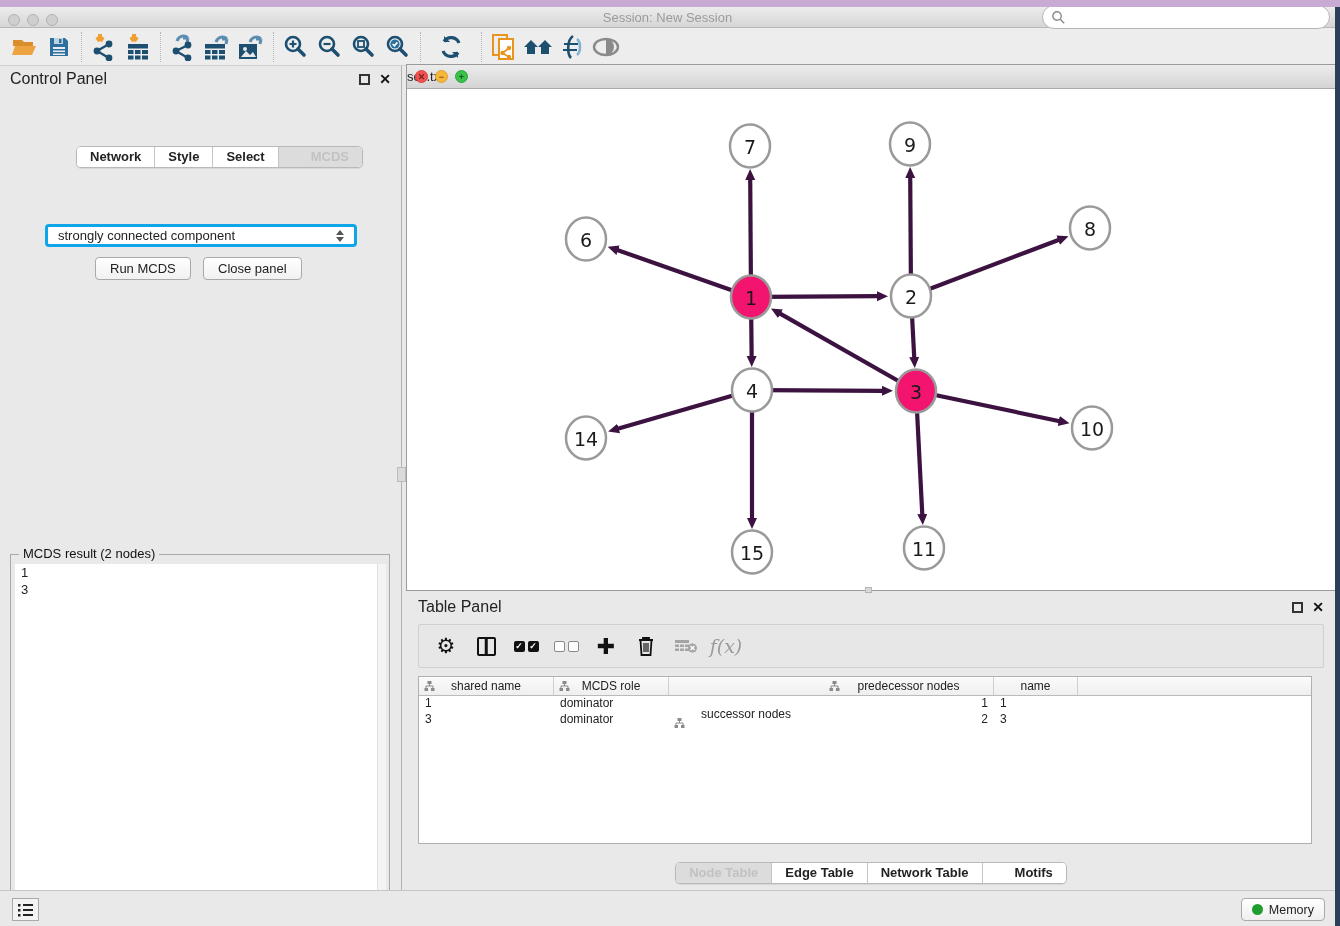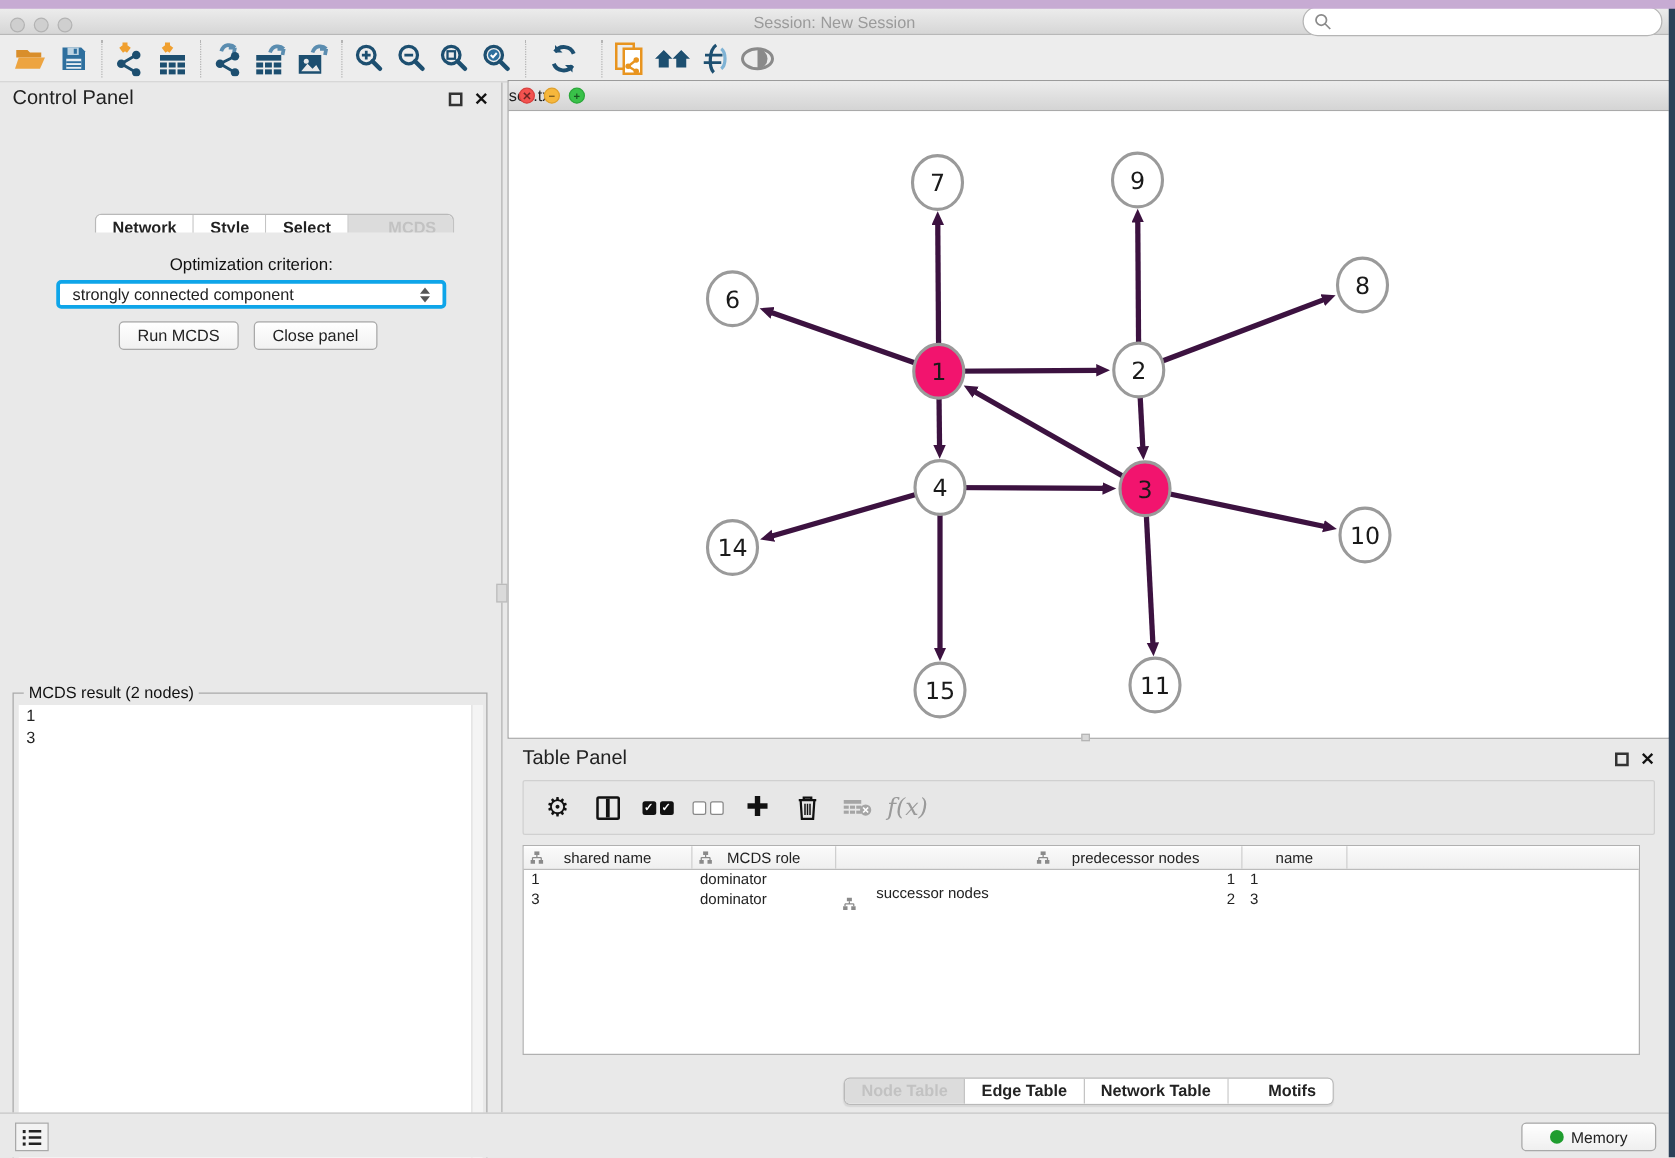--- a/index.html
+++ b/index.html
@@ -33,21 +33,21 @@
   .panel-head { height:26px; display:flex; align-items:center; padding:0 10px; }
   .panel-head .ph-title { flex:1; font-size:16px; color:#222;}
   .ph-float { width:11px; height:11px; border:2px solid #333; margin-right:9px;}
   .ph-close { font-size:14px; font-weight:bold; color:#111; line-height:11px;}
   .segtabs { display:flex; border:1px solid #b9b9b9; border-radius:5px; overflow:hidden;
     background:#fff; box-shadow:0 1px 1px rgba(0,0,0,.08);}
   .segtab { padding:2px 13px; font-weight:bold; font-size:13px; background:#fff;
     border-right:1px solid #c4c4c4; line-height:16px;}
   .segtab:last-child { border-right:none;padding-left:32px; }
   .segtab.disabled-active { background:#dcdcdc; color:#c2c2c2; }
-  #cp-tabs { left:76px; top:105px; }
+  #cp-tabs { left:76px; top:80px; }
   #cp-body { left:6px; top:120px; width:390px; height:758px; background:#e9e9e9; }
   #opt-label { left:0; top:18px; width:390px; text-align:center; font-size:13.5px; color:#111;}
   #criterion-select { left:39px; top:38px; width:312px; height:23px; background:#fff;
     border:3px solid #0ea5e9; border-radius:4px; display:flex; align-items:center; padding:0 10px; font-size:13px;}
   .stepper { margin-left:auto; display:flex; flex-direction:column; gap:2px;}
   .stepper .up { width:0;height:0;border-left:4px solid transparent;border-right:4px solid transparent;border-bottom:5px solid #555;}
   .stepper .dn { width:0;height:0;border-left:4px solid transparent;border-right:4px solid transparent;border-top:5px solid #555;}
   .btn { background:linear-gradient(#ffffff,#f1f1f1); border:1px solid #a9a9a9; border-radius:4px;
     height:23px; padding:0 14px; font-size:13px; display:inline-flex; align-items:center; justify-content:center;}
   #run-btn { left:89px; top:71px; }
@@ -97,21 +97,21 @@
   .td { padding:0 6px; overflow:hidden; white-space:nowrap;}
   .td.r { text-align:right; }
   .c0{width:135px;} .c1{width:115px;} .c2{width:155px;margin-top:37px;} .c3{width:170px;} .c4{width:84px;} .cf{flex:1; border-right:none;}
   #tp-tabs { position:absolute; left:0; width:930px; bottom:6px; display:flex; justify-content:center;}
 
   
   #statusbar { left:0; top:890px; width:1335px; height:36px; background:#e9e9e9; border-top:1px solid #c6c6c6;}
   #list-btn { position:absolute; left:12px; top:7px; width:27px; height:23px; background:#f3f3f3;
     border:1px solid #a9a9a9; display:flex; align-items:center; justify-content:center;}
   #memory-btn { position:absolute; right:10px; top:7px; height:23px; background:linear-gradient(#fff,#efefef);
-    border:1px solid #a9a9a9; border-radius:4px; display:flex; align-items:center; padding:0 22px; gap:6px; font-size:12.5px;}
+    border:1px solid #a9a9a9; border-radius:4px; display:flex; align-items:center; padding:0 10px; gap:6px; font-size:12.5px;}
   #memory-dot { width:11px; height:11px; border-radius:50%; background:#1f9d2f;}
 
   svg { display:block; }
   .ico { display:block; }
 </style>
 </head>
 <body>
 
 <div id="desktop-top" class="abs"></div>
 <div id="desktop-right" class="abs"></div>
@@ -280,21 +280,20 @@
     <span class="ph-float"></span>
     <span class="ph-close">✕</span>
   </div>
   <div class="segtabs abs" id="cp-tabs">
     <div class="segtab">Network</div>
     <div class="segtab">Style</div>
     <div class="segtab">Select</div>
     <div class="segtab disabled-active">MCDS</div>
   </div>
   <div id="cp-body" class="abs">
-    <div id="opt-label" class="abs">Optimization criterion:</div>
     <div id="criterion-select" class="abs">
       <span>strongly connected component</span>
       <span class="stepper">
           <span class="up"></span>
           <span class="dn"></span>
         </span>
     </div>
     <div class="btn abs" id="run-btn">Run MCDS</div>
     <div class="btn abs" id="closep-btn">Close panel</div>
     <div id="mcds-fieldset" class="abs">

